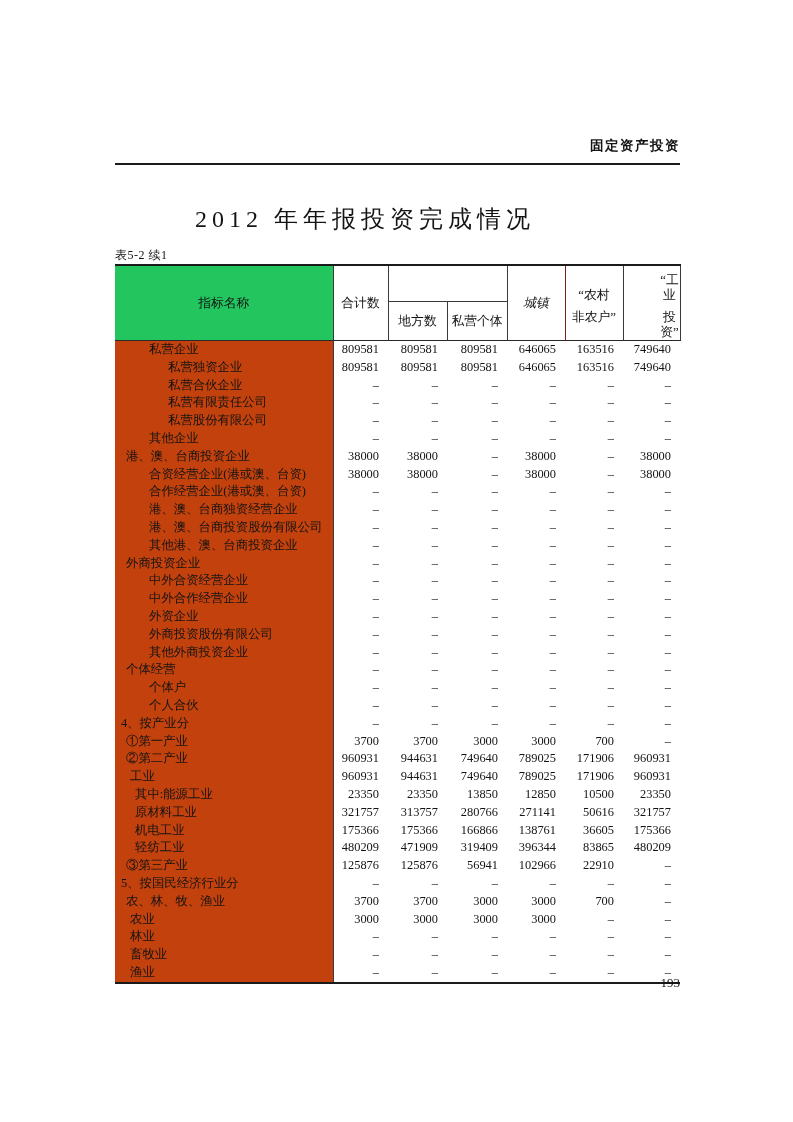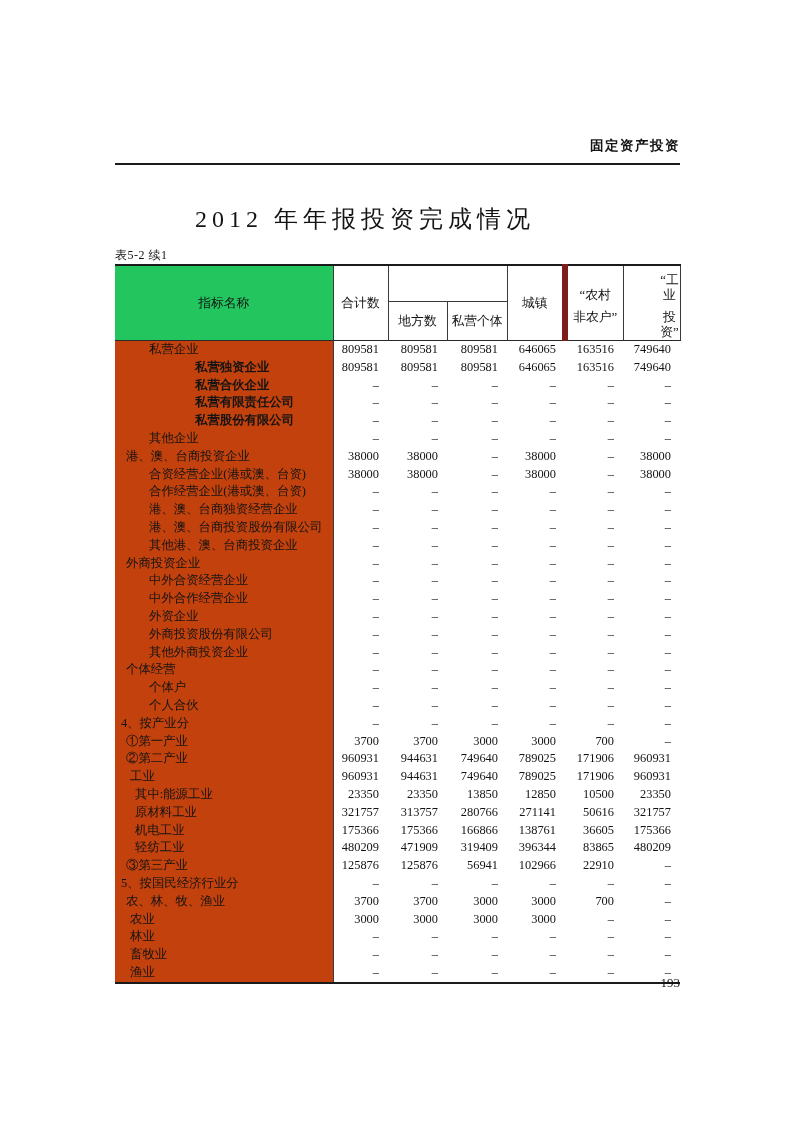--- a/index.html
+++ b/index.html
@@ -47,41 +47,41 @@
     border-bottom:1.4px solid #2a2a2a;
     background:#ffffff;
   }
   thead tr.h1{height:23px;}
   thead tr.h2{height:24px;}
   th.indicator{background:#22c55e;border-right:1px solid #3a3a3a;}
   th.total{border-right:1px solid #3a3a3a;}
   th.spanner{border-bottom:1px solid #3a3a3a;border-right:1px solid #3a3a3a;}
   th.sub1{border-right:1px solid #3a3a3a;}
   th.sub2{border-right:1px solid #3a3a3a;text-align:center;}
-  th.urban{border-right:6px solid #7f1d1d;}
+  th.urban{border-right:1px solid #7f1d1d;font-style:italic;}
   th.rural{border-right:1px solid #3a3a3a;}
   th.industry{border-right:1px solid #3a3a3a;padding-left:36px;}
   th .ln{display:block;line-height:15px;margin-top:7px;}
 
   tbody tr{height:17.8px;}
   tbody td{
     padding:0;line-height:17.8px;white-space:nowrap;overflow:hidden;
   }
   td.lbl{
     background:#c2410c;
     border-right:1px solid #3a3a3a;
     text-align:left;
   }
   td.num{text-align:right;padding-right:9px;}
   .ind0{padding-left:6px;}
   .ind1{padding-left:11px;}
   .ind2{padding-left:15px;}
   .ind3{padding-left:20px;}
   .ind4{padding-left:34px;}
-  .ind5{padding-left:80px;font-weight:bold;}
+  .ind5{padding-left:53px;}
 
   .page-number{
     position:absolute;top:975px;left:115px;width:565px;
     text-align:right;font-size:13px;
   }
 </style>
 </head>
 <body>
 
 <div class="running-header">固定资产投资</div>

